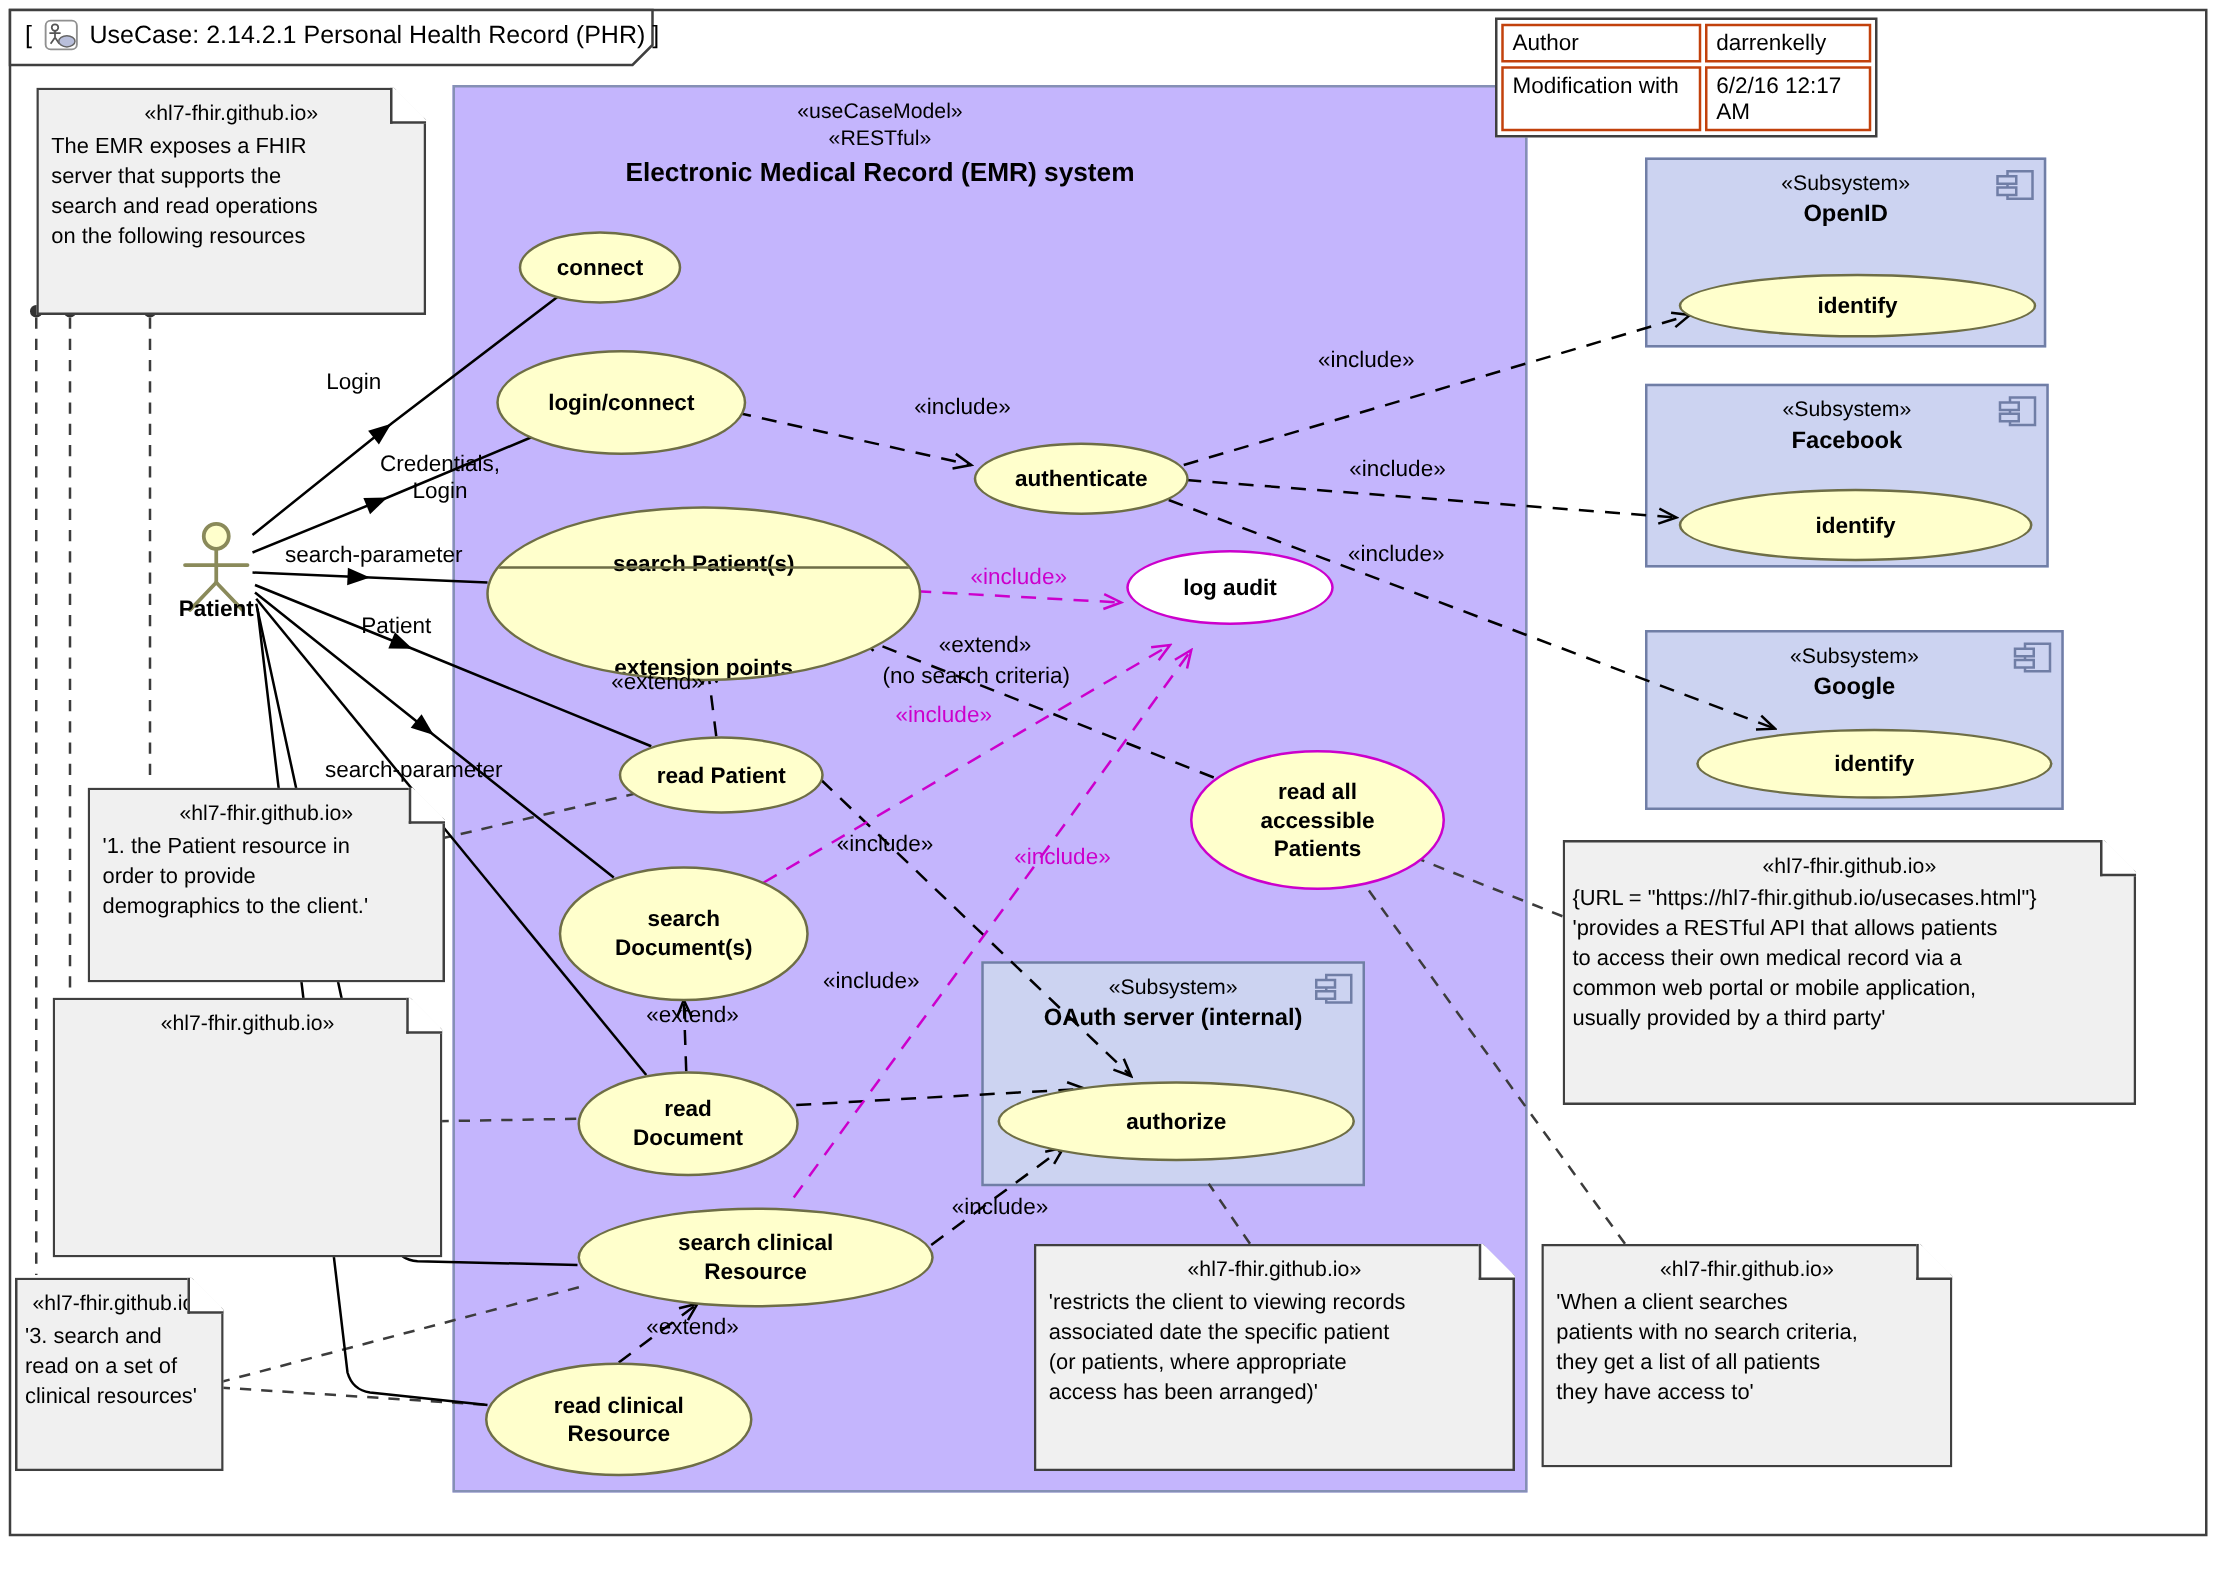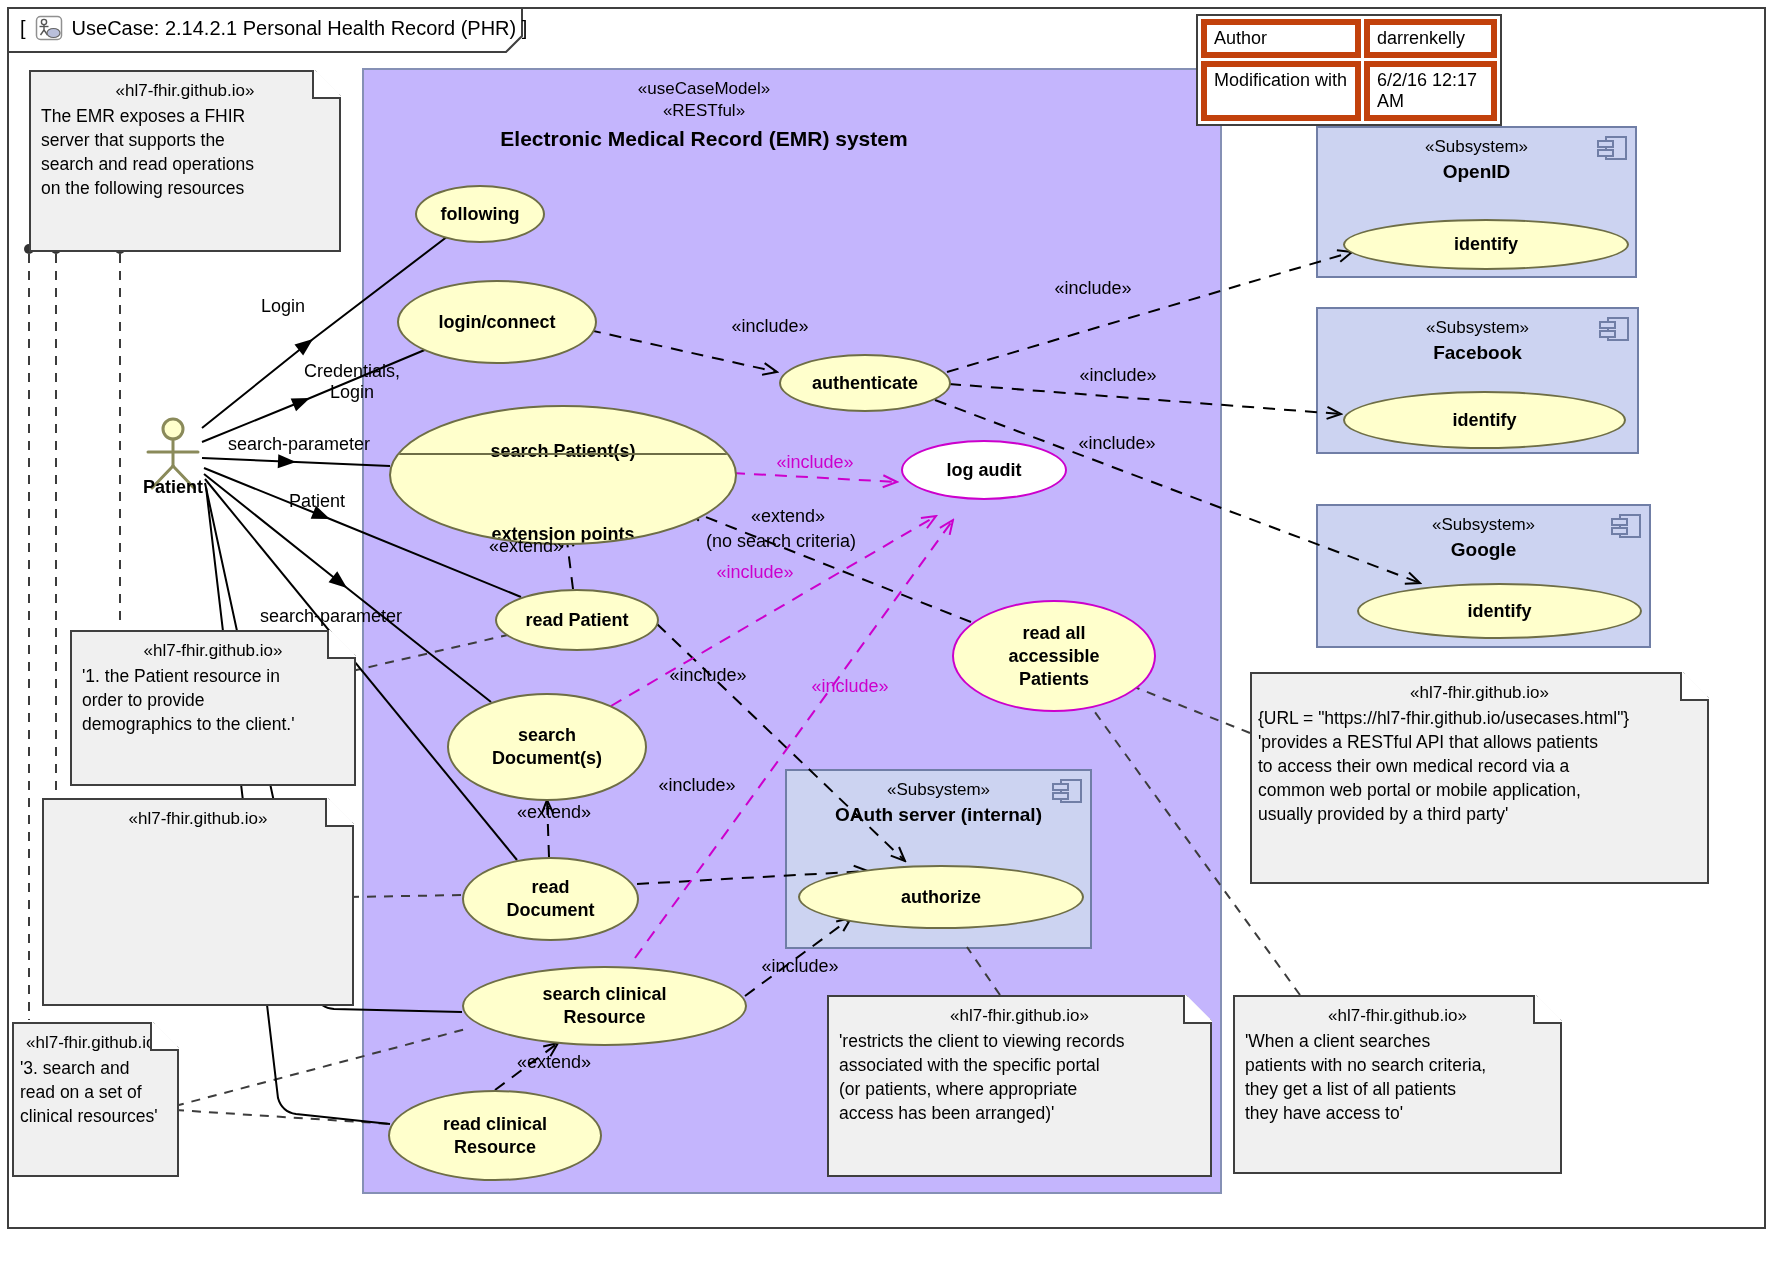--- a/index.html
+++ b/index.html
@@ -43,21 +43,21 @@
   .note-body.tight{padding:3px 16px 6px 6px;}
 
   
   .elabel{position:absolute;transform:translate(-50%,-50%);font-size:18px;text-align:center;
           white-space:pre-line;z-index:4;}
   .elabel.m{color:var(--magenta,#cc00cc);}
 
   
   .tabtitle{display:flex;align-items:center;gap:9px;font-size:20px;}
   .info-table{border:2px solid #3f3f3f;padding:3px;display:grid;grid-template-columns:160px 1fr;gap:3px;background:#fff;}
-  .info-table .cell{border:6px solid #c2410c;font-size:18px;padding:3px 7px;background:#fff;}
+  .info-table .cell{border:2px solid #c2410c;font-size:18px;padding:3px 7px;background:#fff;}
 
   .actor-label{font-weight:bold;font-size:18px;text-align:center;}
 
   svg .assoc{stroke:#000;stroke-width:2;fill:none;}
   svg .dash{stroke:#000;stroke-width:2;fill:none;stroke-dasharray:12 9;}
   svg .dashm{stroke:var(--magenta,#cc00cc);stroke-width:2;fill:none;stroke-dasharray:12 9;}
   svg .anch{stroke:#3c3c3c;stroke-width:2;fill:none;stroke-dasharray:9 8;}
 </style>
 </head>
 <body>
@@ -200,21 +200,21 @@
   <div class="abs z4 info-table" style="left:1196px;top:14px;width:296px;">
     <div class="cell">Author</div>
     <div class="cell">darrenkelly</div>
     <div class="cell">Modification with</div>
     <div class="cell">6/2/16 12:17 AM</div>
   </div>
 
   <div class="abs z4 actor-label" style="left:133px;top:477px;width:80px;">Patient</div>
 
   <div class="abs z3 uc" style="left:415px;top:185px;width:126px;height:54px;">
-    <span>following</span></div>
+    <span>connect</span></div>
 
   <div class="abs z3 uc" style="left:397px;top:280px;width:196px;height:80px;">
     <span>login/connect</span></div>
 
   <div class="abs z3 uc uc-ep" style="left:389px;top:405px;width:344px;height:126px;">
     <div class="uc-top">search Patient(s)</div>
     <div class="uc-divider"></div>
     <div class="ep-title">extension points</div>
     
   </div>
@@ -298,21 +298,21 @@
 'provides a RESTful API that allows patients
 to access their own medical record via a
 common web portal or mobile application,
 usually provided by a third party'</div>
   </div>
 
   <div class="abs z3 note" style="left:827px;top:995px;width:381px;height:178px;">
     <div class="fold"></div>
     <div class="note-stereo">«hl7-fhir.github.io»</div>
     <div class="note-body">'restricts the client to viewing records
-associated with the specific portal
+associated date the specific patient
 (or patients, where appropriate
 access has been arranged)'</div>
   </div>
 
   <div class="abs z3 note" style="left:1233px;top:995px;width:325px;height:175px;">
     <div class="fold"></div>
     <div class="note-stereo">«hl7-fhir.github.io»</div>
     <div class="note-body">'When a client searches
 patients with no search criteria,
 they get a list of all patients

